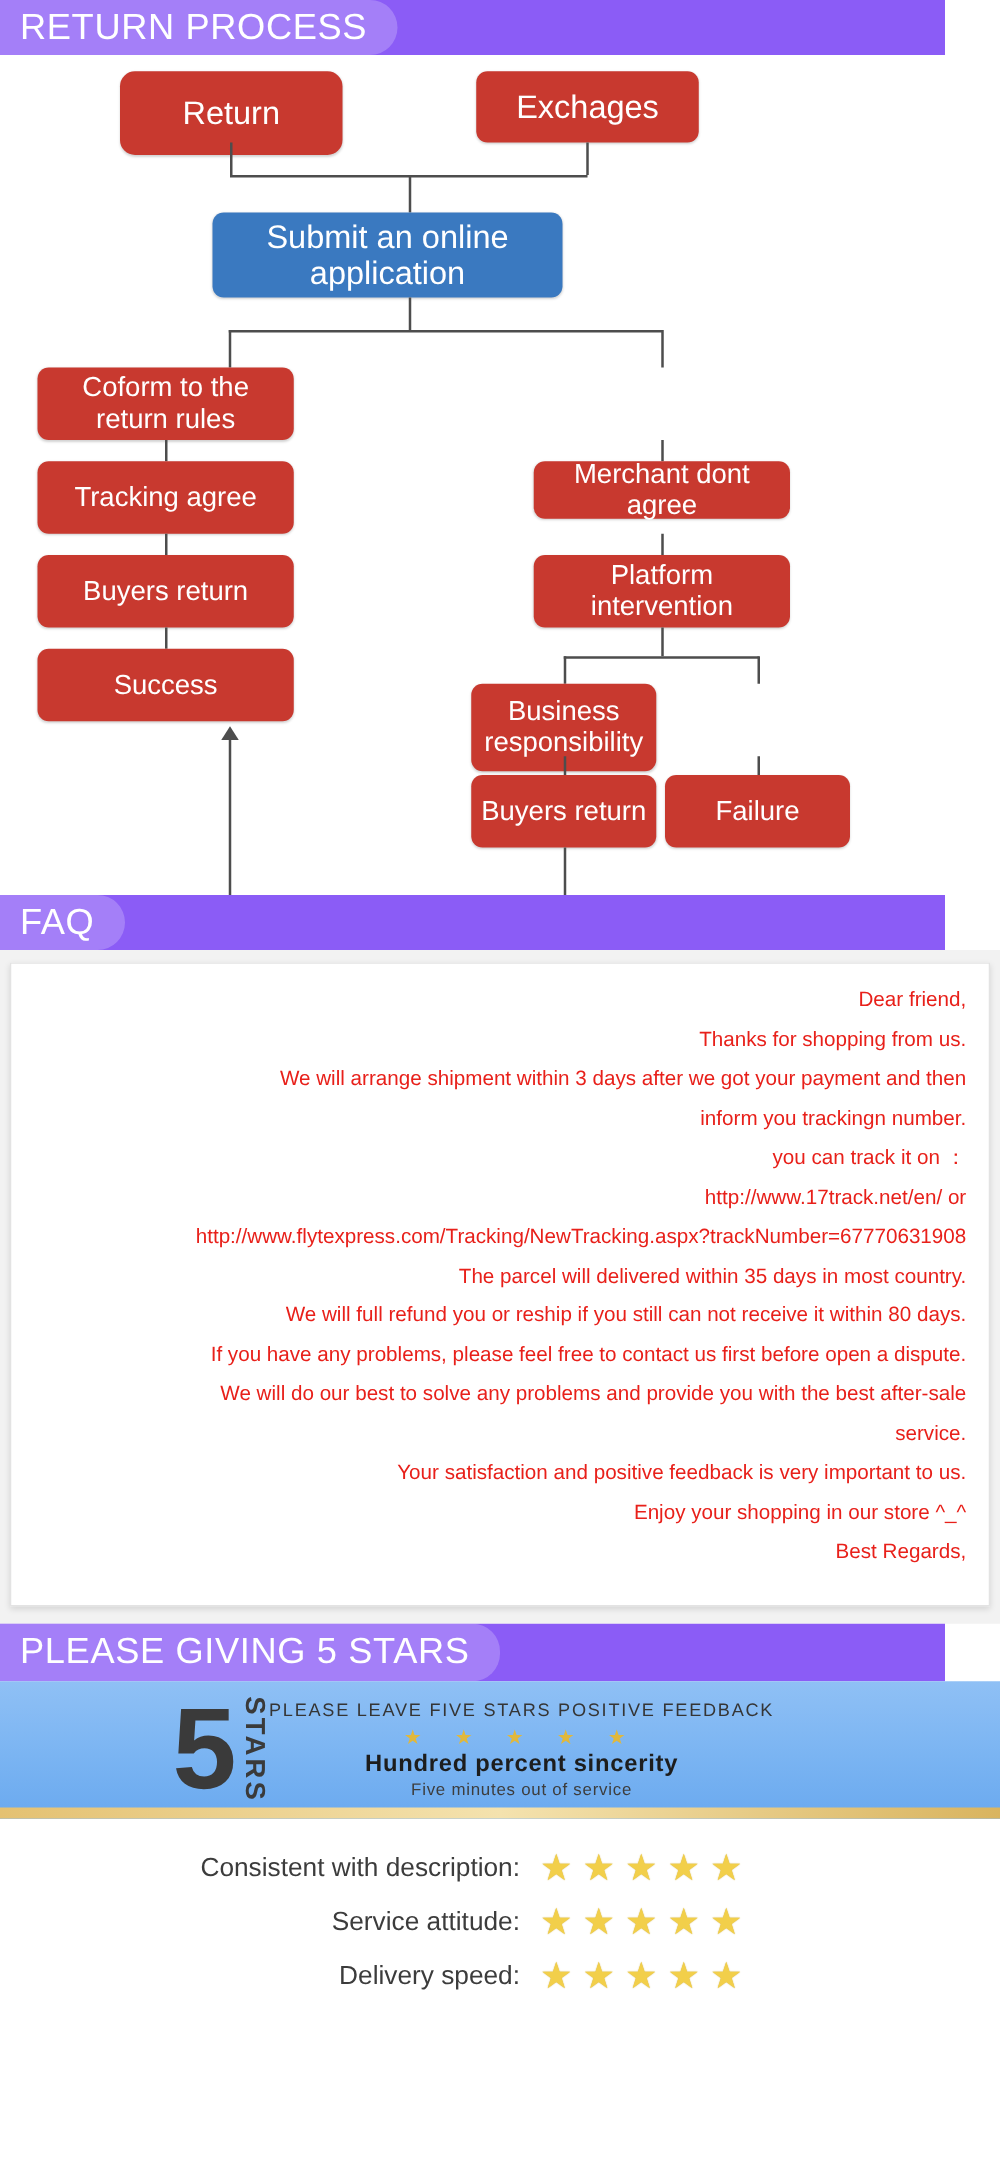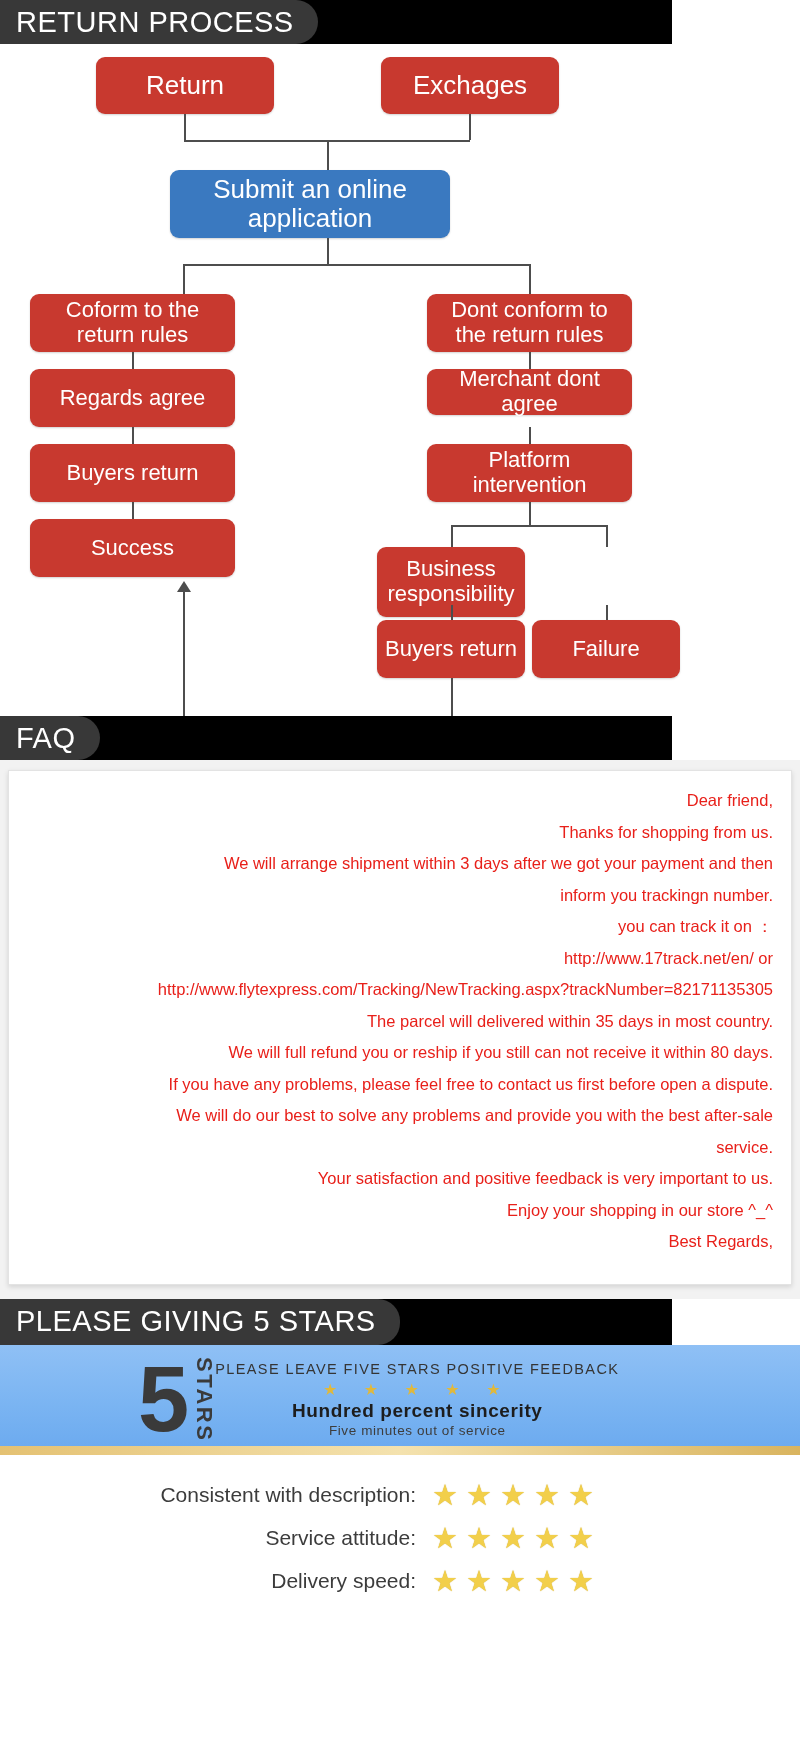--- a/index.html
+++ b/index.html
@@ -9,22 +9,22 @@
     font-family: "Liberation Sans", sans-serif;
   }
   .page {
     width: 800px;
     position: relative;
     background: #ffffff;
   }
 
   
   .section-bar {
-    width: 672px;
-    background: #000000;
+    width: 756px;
+    background: #8b5cf6;
     position: relative;
     display: flex;
     align-items: center;
     overflow: hidden;
   }
   .section-bar .tab {
     background: rgba(255,255,255,0.22);
     height: 100%;
     display: flex;
     align-items: center;
@@ -200,47 +200,46 @@
 <div class="page">
 
   <div class="section-bar" id="bar-return">
     <div class="tab">
       <span class="tab-title">RETURN PROCESS</span>
     </div>
   </div>
 
   <div class="flow">
 
-    <div class="node big" style="left:96px; top:13px; width:178px; height:57px;">Return</div>
+    <div class="node big" style="left:96px; top:13px; width:178px; height:67px;border-radius:12px;">Return</div>
     <div class="node big" style="left:381px; top:13px; width:178px; height:57px;">Exchages</div>
 
     <div class="line v" style="left:184px; top:70px; height:26px;"></div>
     <div class="line v" style="left:469px; top:70px; height:26px;"></div>
     <div class="line h" style="left:184px; top:96px; width:286px;"></div>
     <div class="line v" style="left:327px; top:96px; height:30px;"></div>
 
     <div class="node blue big" style="left:170px; top:126px; width:280px; height:68px;">Submit an online application</div>
 
     <div class="line v" style="left:327px; top:194px; height:26px;"></div>
     <div class="line h" style="left:183px; top:220px; width:347px;"></div>
     <div class="line v" style="left:183px; top:220px; height:30px;"></div>
     <div class="line v" style="left:529px; top:220px; height:30px;"></div>
 
     <div class="node" style="left:30px; top:250px; width:205px; height:58px;">Coform to the return rules</div>
     <div class="line v" style="left:132px; top:308px; height:17px;"></div>
 
-    <div class="node" style="left:30px; top:325px; width:205px; height:58px;">Regards agree</div>
+    <div class="node" style="left:30px; top:325px; width:205px; height:58px;">Tracking agree</div>
     <div class="line v" style="left:132px; top:383px; height:17px;"></div>
 
     <div class="node" style="left:30px; top:400px; width:205px; height:58px;">Buyers return</div>
     <div class="line v" style="left:132px; top:458px; height:17px;"></div>
 
     <div class="node" style="left:30px; top:475px; width:205px; height:58px;">Success</div>
 
-    <div class="node" style="left:427px; top:250px; width:205px; height:58px;">Dont conform to the return rules</div>
     <div class="line v" style="left:529px; top:308px; height:17px;"></div>
 
     <div class="node" style="left:427px; top:325px; width:205px; height:46px;">Merchant dont agree</div>
     <div class="line v" style="left:529px; top:383px; height:17px;"></div>
 
     <div class="node" style="left:427px; top:400px; width:205px; height:58px;">Platform intervention</div>
 
     <div class="line v" style="left:529px; top:458px; height:23px;"></div>
     <div class="line h" style="left:451px; top:481px; width:156px;"></div>
     <div class="line v" style="left:451px; top:481px; height:22px;"></div>
@@ -267,21 +266,21 @@
   </div>
 
   <div class="faq-wrap">
     <div class="faq-card">
       <div class="faq-line">Dear friend,</div>
       <div class="faq-line">Thanks for shopping from us.</div>
       <div class="faq-line">We will arrange shipment within 3 days after we got your payment and then</div>
       <div class="faq-line">inform you trackingn number.</div>
       <div class="faq-line">you can track it on ：</div>
       <div class="faq-line">http://www.17track.net/en/                        or</div>
-      <div class="faq-line">http://www.flytexpress.com/Tracking/NewTracking.aspx?trackNumber=82171135305</div>
+      <div class="faq-line">http://www.flytexpress.com/Tracking/NewTracking.aspx?trackNumber=67770631908</div>
       <div class="faq-line">The parcel will delivered within 35 days in most country.</div>
       <div class="faq-line">We will full refund you or reship if you still can not receive it within 80 days.</div>
       <div class="faq-line">If you have any problems, please feel free to contact us first before open a dispute.</div>
       <div class="faq-line">We will do our best to solve any problems and provide you with the best after-sale</div>
       <div class="faq-line">service.</div>
       <div class="faq-line">Your satisfaction and positive feedback is very important to us.</div>
       <div class="faq-line">Enjoy your shopping in our store ^_^</div>
       <div class="faq-line">Best Regards,</div>
     </div>
   </div>

